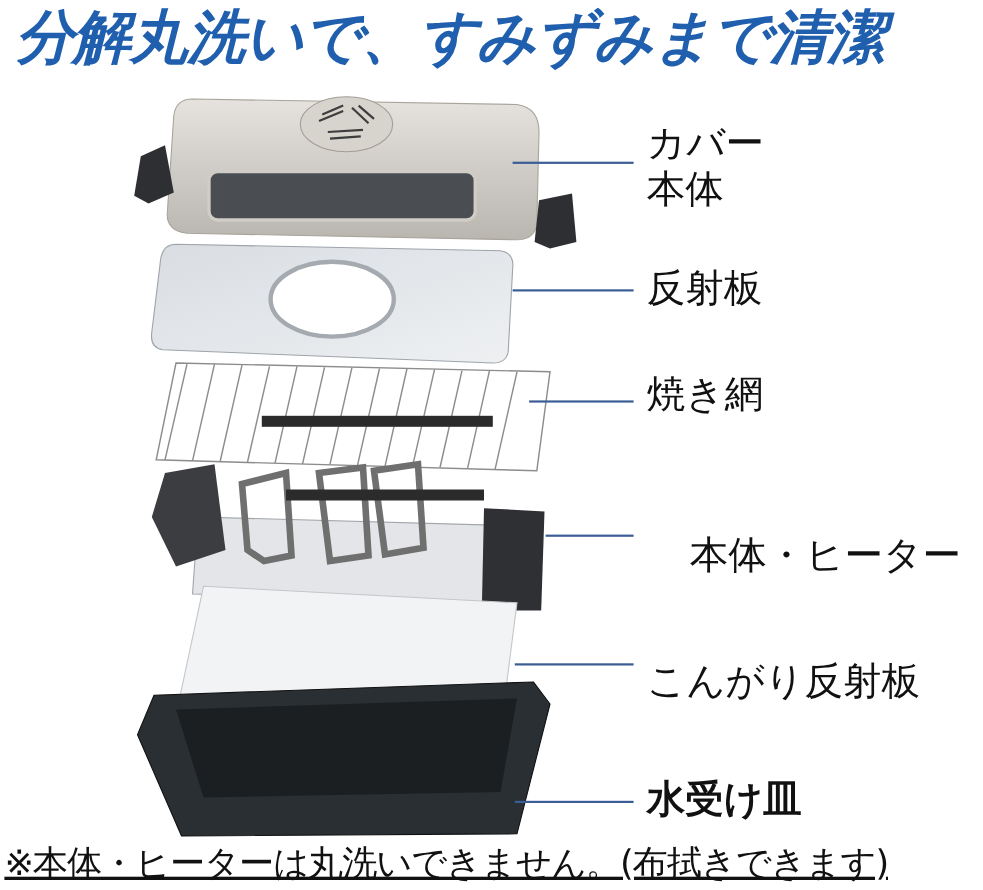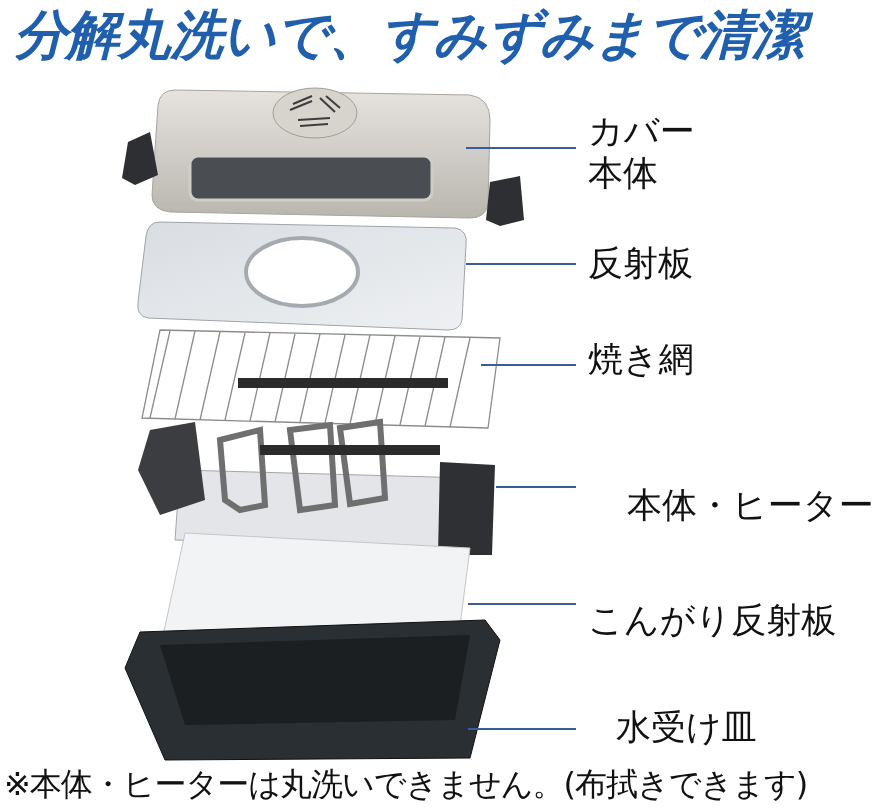--- a/index.html
+++ b/index.html
@@ -1,20 +1,20 @@
 <!DOCTYPE html>
 <html><head>
 <meta charset="utf-8">
 <style>
   html, body { margin:0; padding:0; background:#ffffff; }
   body { width:894px; height:809px; position:relative; overflow:hidden; font-family:"DejaVu Sans", sans-serif; }
   .headline { position:absolute; left:14px; top:2px; font-size:53px; font-weight:bold; color:#1f5fae; letter-spacing:-1px; line-height:66px; white-space:nowrap;font-style:italic; }
   .label { position:absolute; font-size:35px; color:#111; line-height:42px; white-space:nowrap; }
   .leader { position:absolute; height:2px; background:#3b5d96; }
-  .note { position:absolute; left:4px; top:763px; font-size:32px; color:#111; white-space:nowrap; line-height:42px; letter-spacing:-1px; }
+  .note { position:absolute; left:4px; top:763px; font-size:32px; color:#111; white-space:nowrap; line-height:42px; letter-spacing:-1px;text-decoration:underline; }
   .illus { position:absolute; left:0; top:0; }
 </style>
 </head>
 <body>
 
 <div class="headline">分解丸洗いで、すみずみまで清潔</div>
 
 <svg class="illus" width="894" height="809">
   <defs>
     <linearGradient id="silver" x1="0" y1="0" x2="0" y2="1">
@@ -92,15 +92,15 @@
 <div class="leader" style="left:468px;top:728px;width:108px;"></div>
 
 <div class="label" style="left:588px;top:110px;">
   <div>カバー</div>
   <div>本体</div>
 </div>
 <div class="label" style="left:588px;top:242px;">反射板</div>
 <div class="label" style="left:588px;top:338px;">焼き網</div>
 <div class="label" style="left:588px;top:484px;margin-left:39px;">本体・ヒーター</div>
 <div class="label" style="left:588px;top:582px;margin-top:17px;">こんがり反射板</div>
-<div class="label" style="left:616px;top:706px;">水受け皿</div>
+<div class="label" style="left:588px;top:706px;font-weight:bold;">水受け皿</div>
 
 <div class="note">※本体・ヒーターは丸洗いできません。(布拭きできます)</div>
 
 </body></html>

